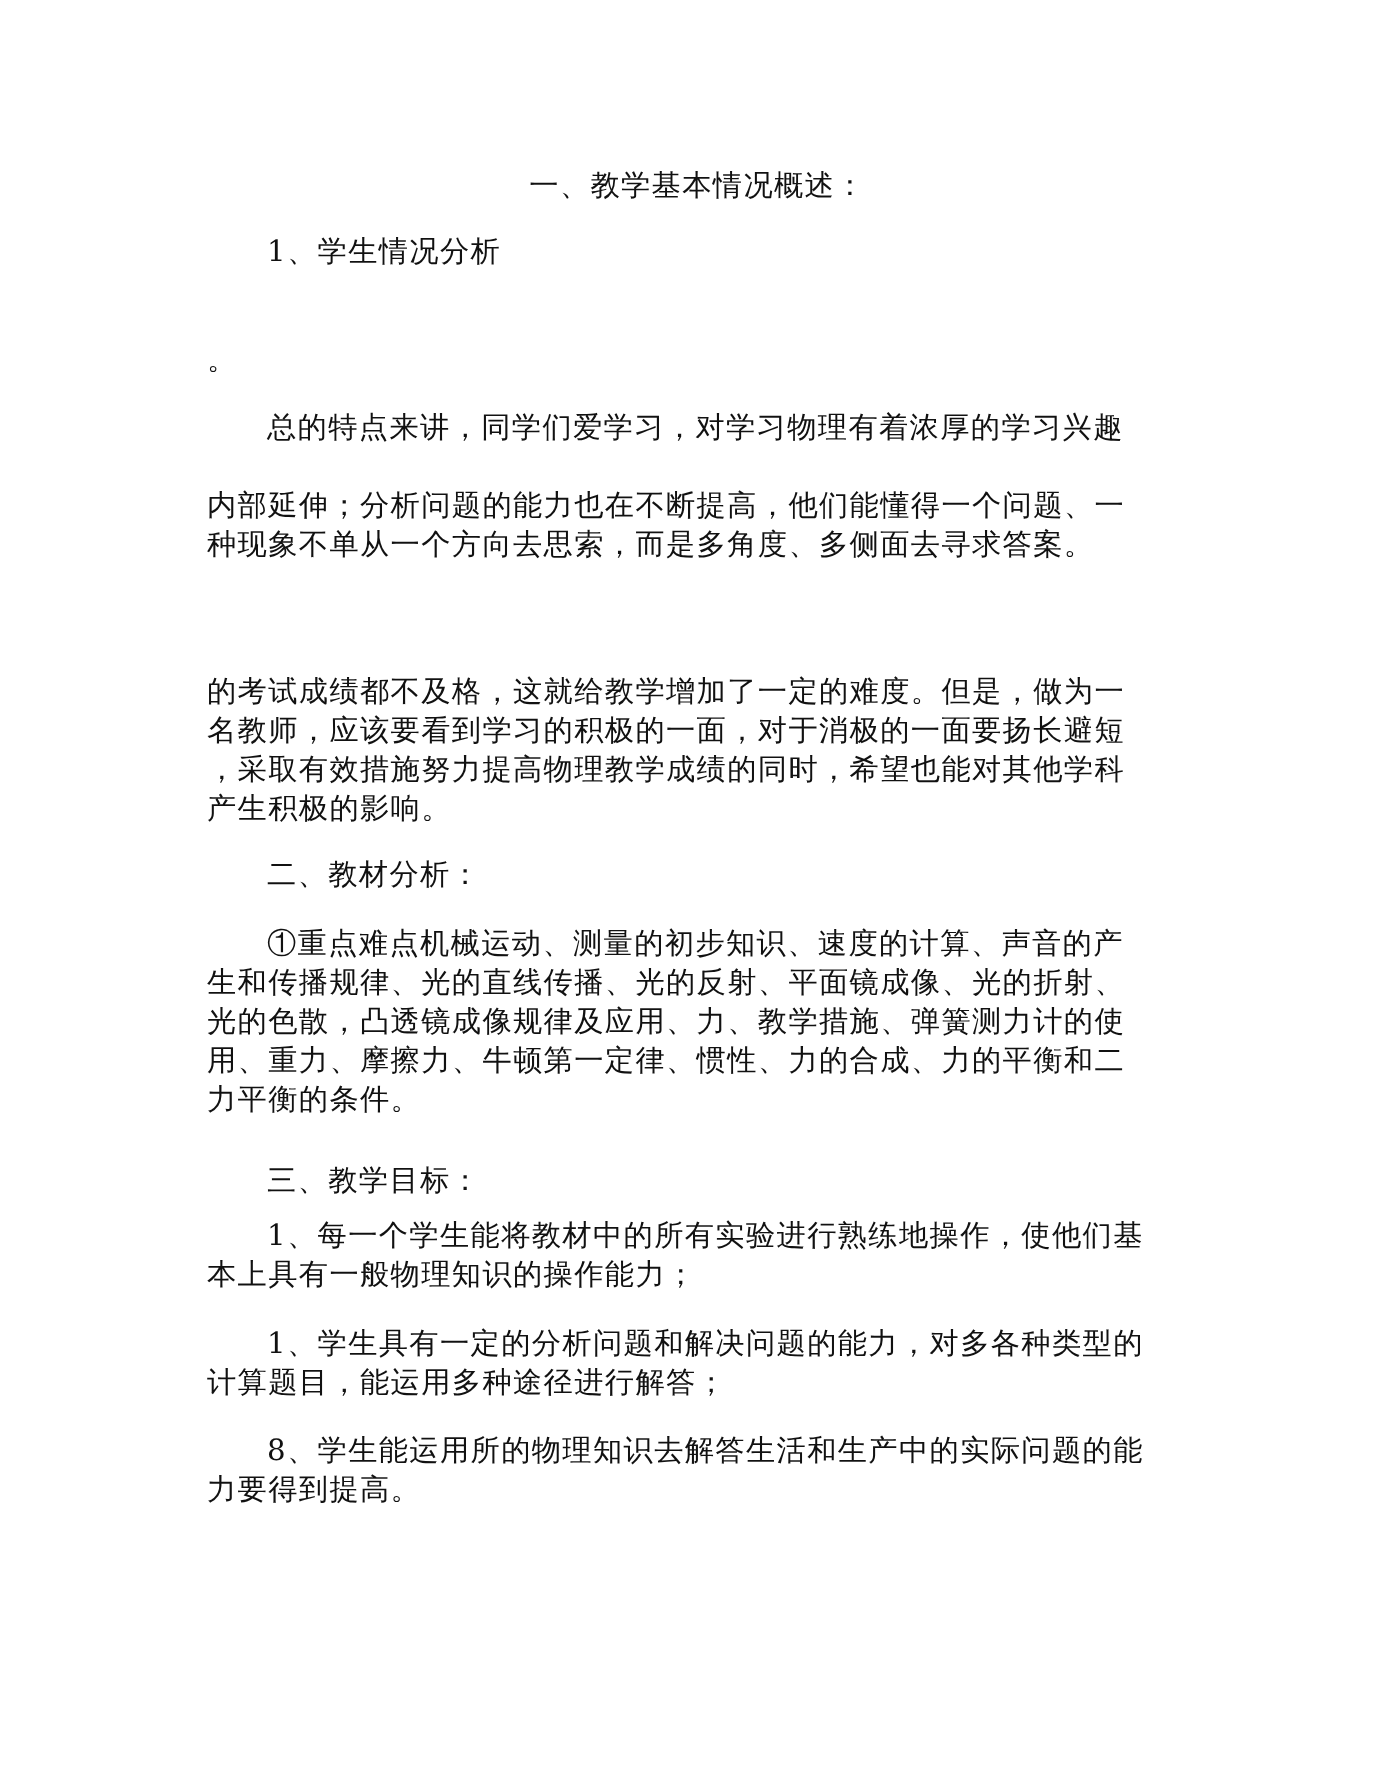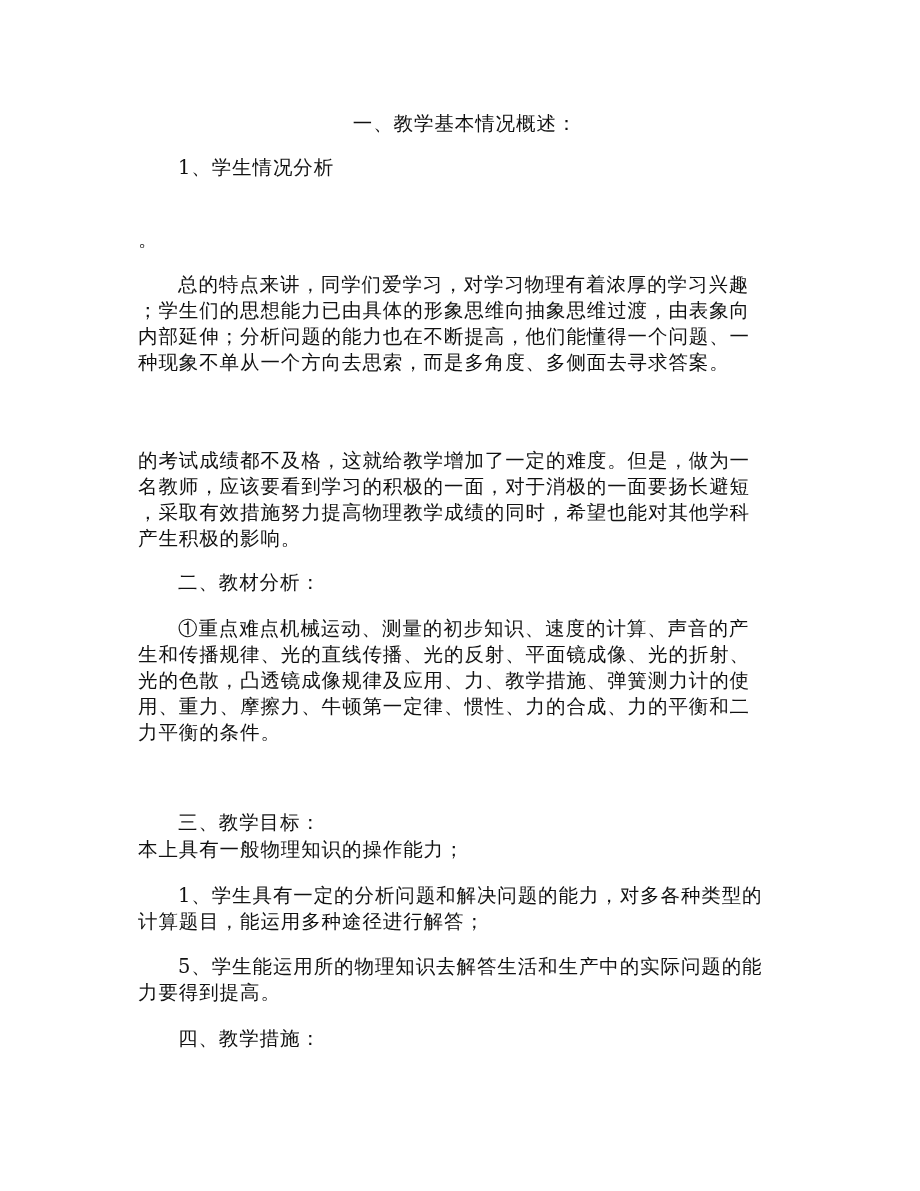--- a/index.html
+++ b/index.html
@@ -44,42 +44,41 @@
 
 <div class="page">
 
   <div class="line title" style="top:111px">一、教学基本情况概述：</div>
 
   <div class="line indent" style="top:155px">1、学生情况分析</div>
 
   <div class="line" style="top:227px">。</div>
 
   <div class="line indent" style="top:272px">总的特点来讲，同学们爱学习，对学习物理有着浓厚的学习兴趣</div>
-  <div class="line" style="top:298px">；学生们的思想能力已由具体的形象思维向抽象思维过渡，由表象向</div>
   <div class="line" style="top:324px">内部延伸；分析问题的能力也在不断提高，他们能懂得一个问题、一</div>
   <div class="line" style="top:350px">种现象不单从一个方向去思索，而是多角度、多侧面去寻求答案。</div>
 
   <div class="line" style="top:448px">的考试成绩都不及格，这就给教学增加了一定的难度。但是，做为一</div>
   <div class="line" style="top:474px">名教师，应该要看到学习的积极的一面，对于消极的一面要扬长避短</div>
   <div class="line" style="top:500px">，采取有效措施努力提高物理教学成绩的同时，希望也能对其他学科</div>
   <div class="line" style="top:526px">产生积极的影响。</div>
 
   <div class="line indent" style="top:570px">二、教材分析：</div>
 
   <div class="line indent" style="top:616px">①重点难点机械运动、测量的初步知识、速度的计算、声音的产</div>
   <div class="line" style="top:642px">生和传播规律、光的直线传播、光的反射、平面镜成像、光的折射、</div>
   <div class="line" style="top:668px">光的色散，凸透镜成像规律及应用、力、教学措施、弹簧测力计的使</div>
   <div class="line" style="top:694px">用、重力、摩擦力、牛顿第一定律、惯性、力的合成、力的平衡和二</div>
   <div class="line" style="top:720px">力平衡的条件。</div>
 
-  <div class="line indent" style="top:810px">三、教学目标：</div>
+  <div class="line indent" style="top:774px">三、教学目标：</div>
 
+  <div class="line indent" style="top:811px">1、每一个学生能将教材中的所有实验进行熟练地操作，使他们基</div>
   <div class="line" style="top:837px">本上具有一般物理知识的操作能力；</div>
 
   <div class="line indent" style="top:883px">1、学生具有一定的分析问题和解决问题的能力，对多各种类型的</div>
   <div class="line" style="top:909px">计算题目，能运用多种途径进行解答；</div>
 
-  <div class="line indent" style="top:954px">5、学生能运用所的物理知识去解答生活和生产中的实际问题的能</div>
+  <div class="line indent" style="top:954px">8、学生能运用所的物理知识去解答生活和生产中的实际问题的能</div>
   <div class="line" style="top:980px">力要得到提高。</div>
 
-  <div class="line indent" style="top:1026px">四、教学措施：</div>
 
 </div>
 
 </body></html>

